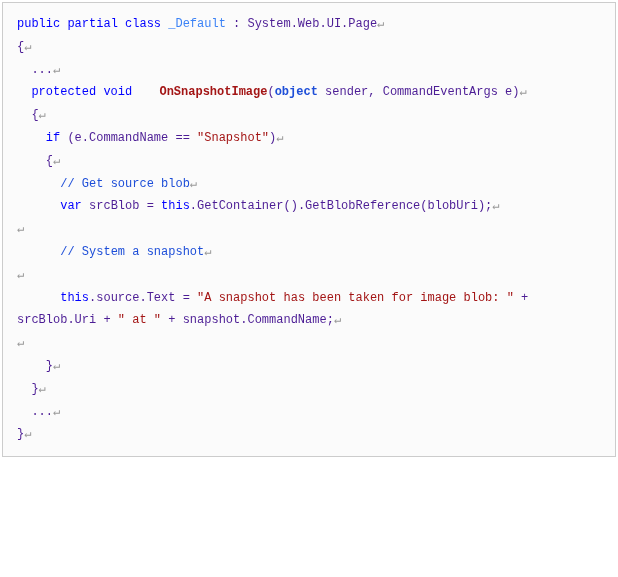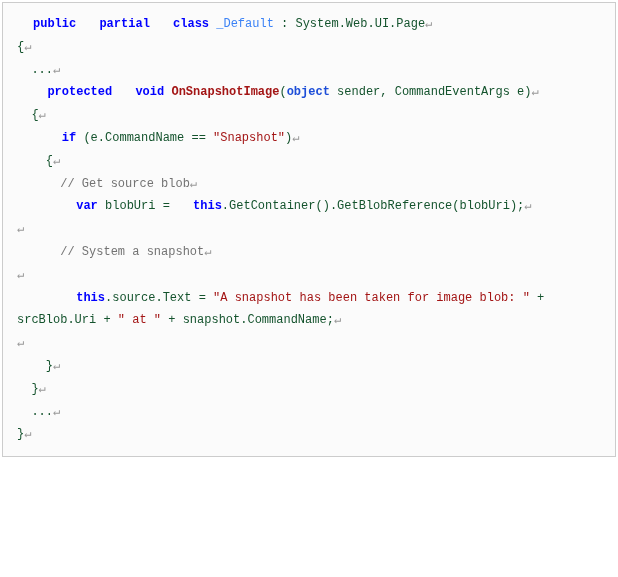--- a/index.html
+++ b/index.html
@@ -12,42 +12,42 @@
     color: #333333;
   }
   .code-block {
     border: 1px solid #cccccc;
     background: #fbfbfb;
     padding: 10px 10px 10px 14px;
     width: 614px;
     overflow: hidden;
   }
   .line { white-space: pre-wrap; word-wrap: break-word; }
-  .kw { color: #0000ff; font-weight: bold; margin-left: 16px; }
+  .kw { color: #0000ff; font-weight: normal; }
   .type { color: #1d4ed8; font-weight: bold; }
   .cls { color: #3b82f6; }
-  .method { color: #a31515; font-weight: bold; }
+  .method { color: #a31515; font-weight: bold; margin-left: 20px; }
   .str { color: #a31515; }
-  .comment { color: #737373; }
+  .comment { color: #1d4ed8; }
   .nl { color: #999999; }
-  .plain { color: #14532d; }
+  .plain { color: #4c1d95; }
 </style>
 </head>
 <body>
 
 <div class="code-block" id="code-container">
     <div class="line"><span class="kw">public </span><span class="kw">partial </span><span class="kw">class </span><span class="cls">_Default</span><span class="plain"> : System.Web.UI.Page</span><span class="nl">↵</span></div>
     <div class="line"><span class="plain">{</span><span class="nl">↵</span></div>
     <div class="line"><span class="plain">  ...</span><span class="nl">↵</span></div>
     <div class="line"><span class="plain">  </span><span class="kw">protected </span><span class="kw">void </span><span class="method">OnSnapshotImage</span><span class="plain">(</span><span class="type">object</span><span class="plain"> sender, CommandEventArgs e)</span><span class="nl">↵</span></div>
     <div class="line"><span class="plain">  {</span><span class="nl">↵</span></div>
     <div class="line"><span class="plain">    </span><span class="kw">if</span><span class="plain"> (e.CommandName == </span><span class="str">"Snapshot"</span><span class="plain">)</span><span class="nl">↵</span></div>
     <div class="line"><span class="plain">    {</span><span class="nl">↵</span></div>
     <div class="line"><span class="plain">      </span><span class="comment">// Get source blob</span><span class="nl">↵</span></div>
-    <div class="line"><span class="plain">      </span><span class="kw">var</span><span class="plain"> blobUri = </span><span class="kw">this</span><span class="plain">.GetContainer().GetBlobReference(blobUri);</span><span class="nl">↵</span></div>
+    <div class="line"><span class="plain">      </span><span class="kw">var</span><span class="plain"> srcBlob = </span><span class="kw">this</span><span class="plain">.GetContainer().GetBlobReference(blobUri);</span><span class="nl">↵</span></div>
     <div class="line"><span class="nl">↵</span></div>
     <div class="line"><span class="plain">      </span><span class="comment">// System a snapshot</span><span class="nl">↵</span></div>
     <div class="line"><span class="nl">↵</span></div>
     <div class="line"><span class="plain">      </span><span class="kw">this</span><span class="plain">.source.Text = </span><span class="str">"A snapshot has been taken for image blob: "</span><span class="plain"> + srcBlob.Uri + </span><span class="str">" at "</span><span class="plain"> + snapshot.CommandName;</span><span class="nl">↵</span></div>
     <div class="line"><span class="nl">↵</span></div>
     <div class="line"><span class="plain">    }</span><span class="nl">↵</span></div>
     <div class="line"><span class="plain">  }</span><span class="nl">↵</span></div>
     <div class="line"><span class="plain">  ...</span><span class="nl">↵</span></div>
     <div class="line"><span class="plain">}</span><span class="nl">↵</span></div>
   </div>

